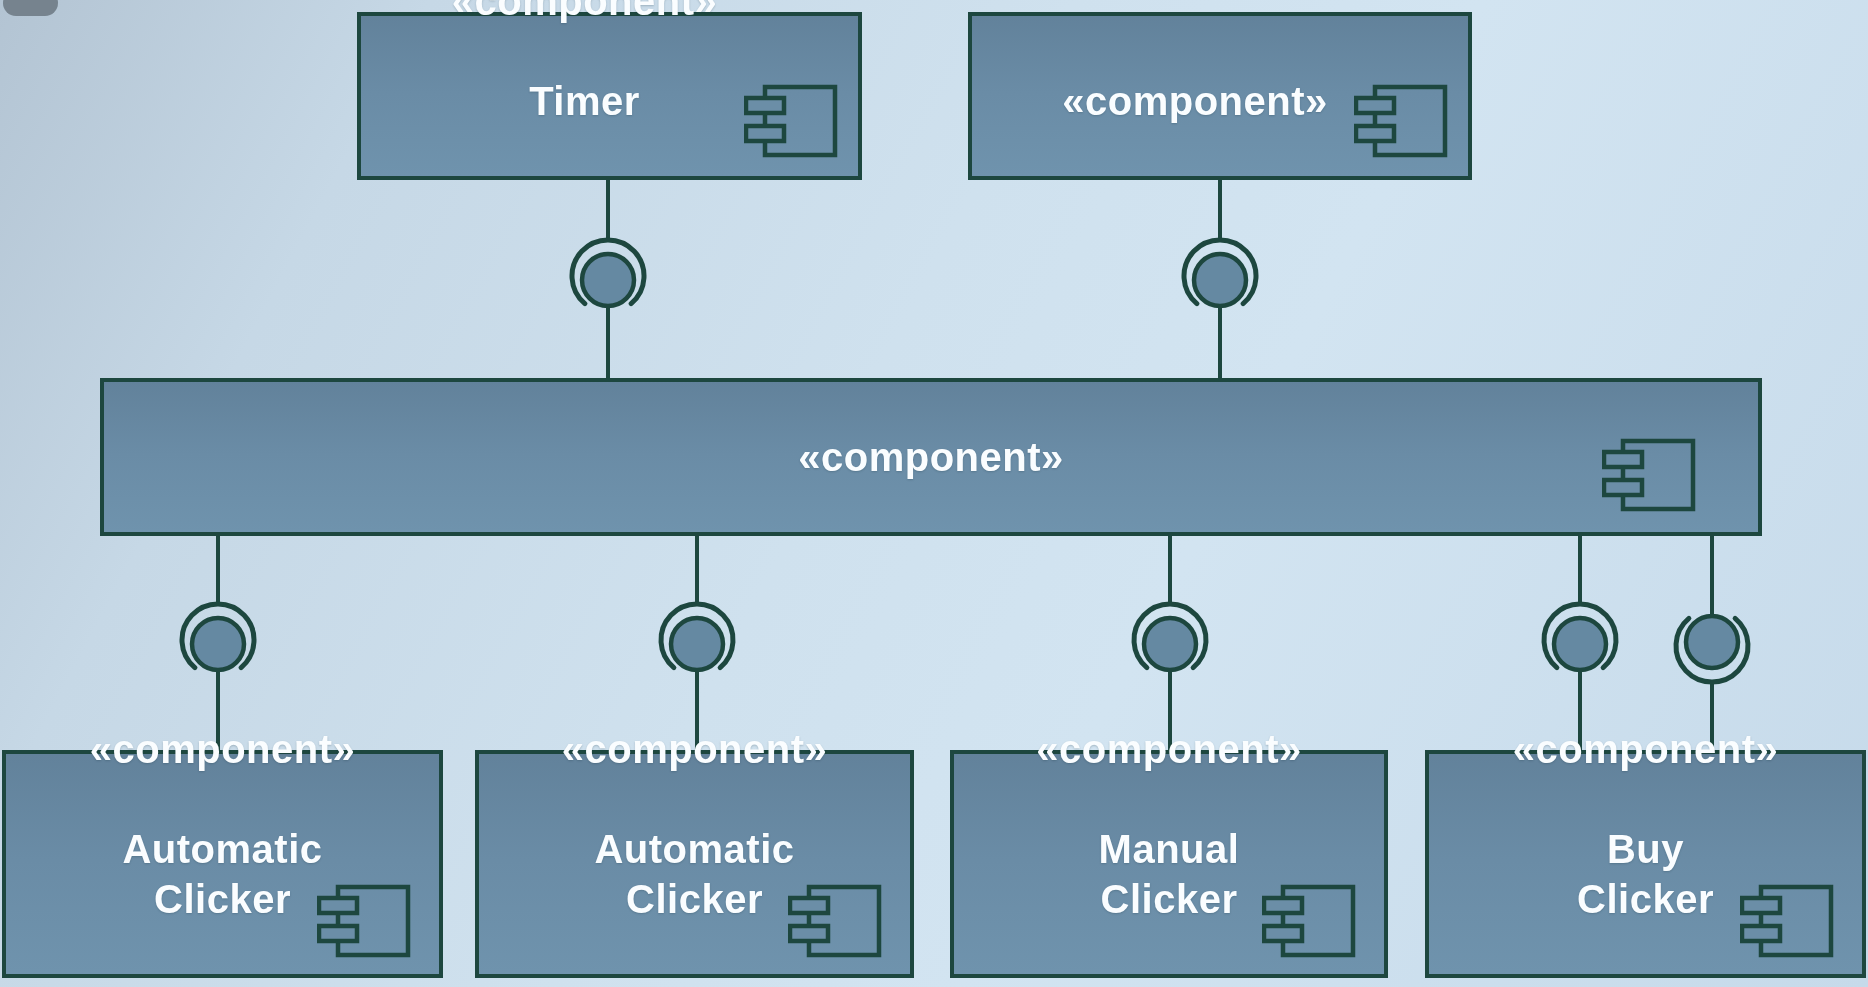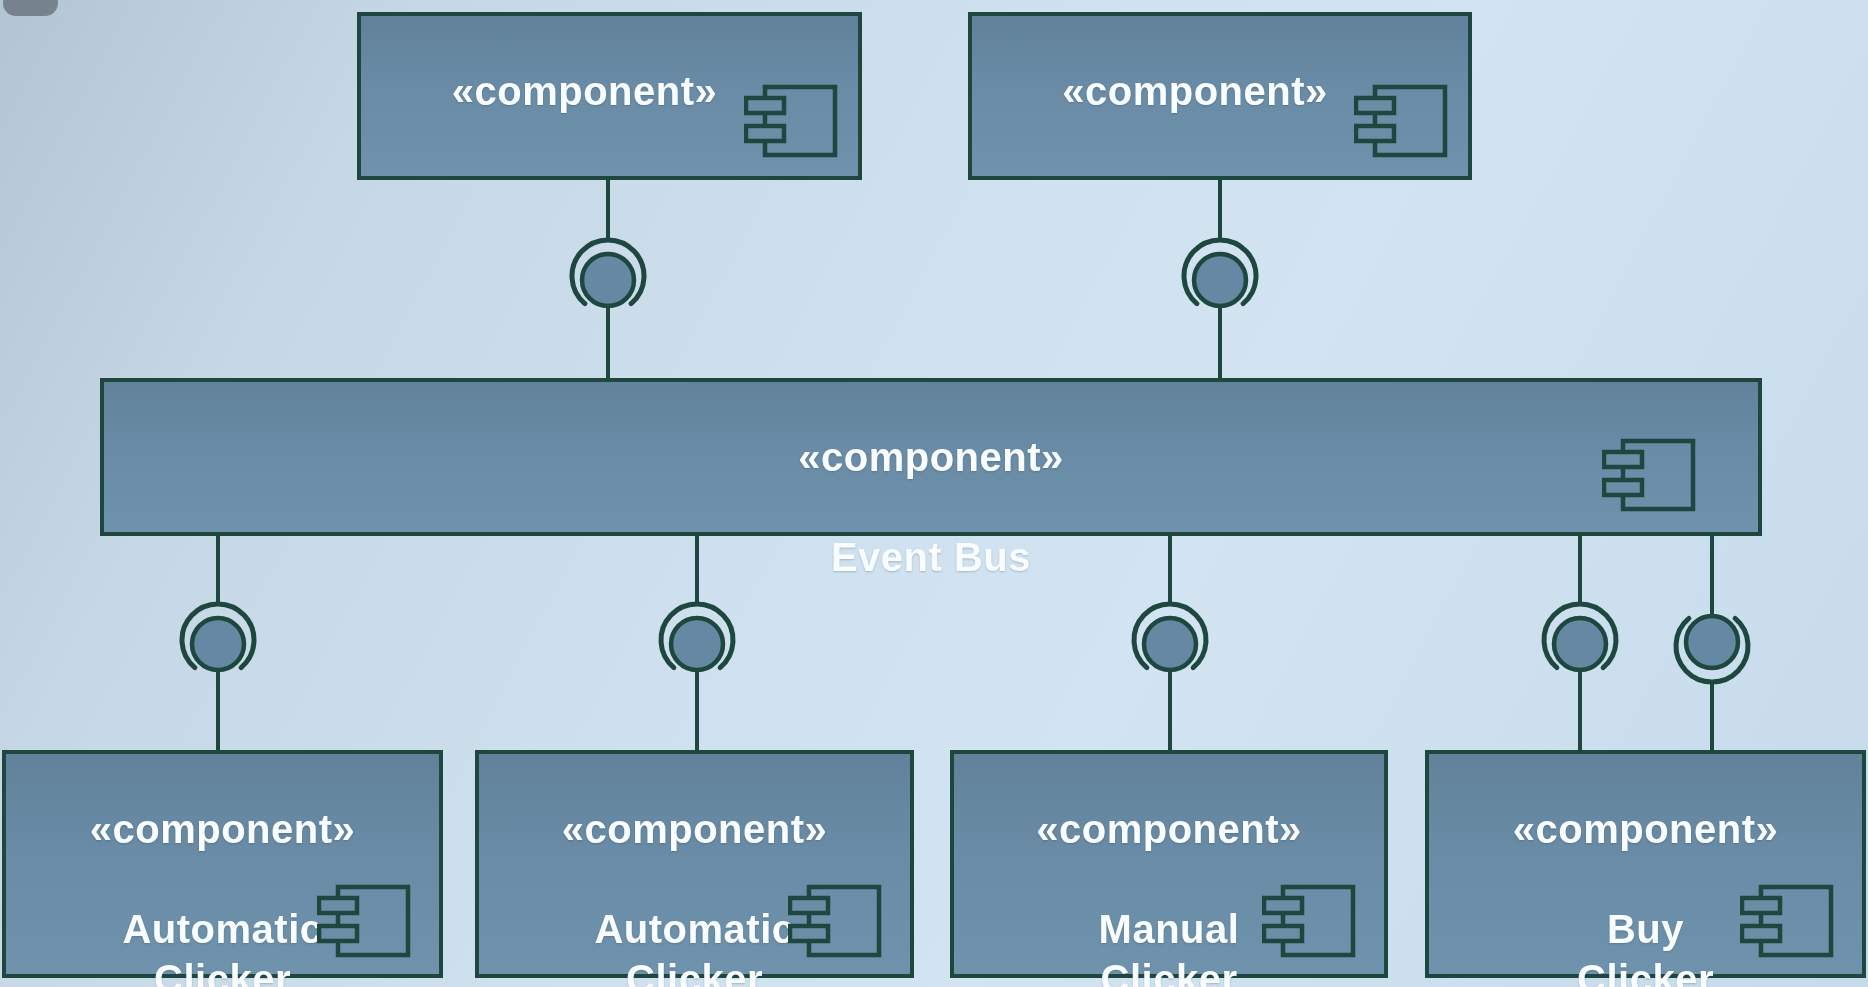--- a/index.html
+++ b/index.html
@@ -13,21 +13,21 @@
   }
   .corner-blob{
     position:absolute;left:3px;top:-10px;width:55px;height:26px;
     background:#76838e;border-radius:13px;
   }
   #connector-svg{position:absolute;left:0;top:0;}
   .comp-box{
     position:absolute;box-sizing:border-box;
     background:linear-gradient(180deg,#62829b 0%,#6a8ca6 48%,#6f93ad 100%);
     border:4px solid #1d473f;
-    display:flex;align-items:flex-start;justify-content:center;
+    display:flex;align-items:flex-end;justify-content:center;
   }
   .comp-text{
     text-align:center;color:#fafdff;font-weight:700;
     font-size:40px;line-height:50px;letter-spacing:0.5px;
     white-space:pre-line;
     text-shadow:0 1px 2px rgba(30,60,70,0.25);
   }
   .top-box .comp-text{padding-right:50px;}
   .comp-icon{position:absolute;display:block;width:94px;height:74px;}
   .top-box .comp-icon{right:20px;top:68px;}
@@ -91,20 +91,21 @@
         <line x1="1712" y1="526" x2="1712" y2="616" stroke="#1d473f" stroke-width="4"></line>
         <line x1="1712" y1="682" x2="1712" y2="762" stroke="#1d473f" stroke-width="4"></line>
         <path d="M 1735.1403539487155 618.4224000477168 A 36 36 0 1 1 1688.8596460512845 618.4224000477168" fill="none" stroke="#1d473f" stroke-width="5" stroke-linecap="round"></path>
         <circle cx="1712" cy="642" r="26" fill="#6589a2" stroke="#1d473f" stroke-width="4.5"></circle>
       </g>
     </svg>
 
   <div class="comp-box top-box" id="box-timer">
     <div class="comp-text">
       <div>«component»</div>
+      <div>Timer</div>
     </div>
     <span class="comp-icon">
       <svg viewBox="0 0 94 74" width="94" height="74">
         <rect class="ic-main" x="21" y="3" width="70" height="68"></rect>
         <rect class="ic-tab" x="2" y="14" width="38" height="15"></rect>
         <rect class="ic-tab" x="2" y="42" width="38" height="15"></rect>
       </svg>
     </span>
   </div>
 
@@ -117,21 +118,20 @@
         <rect class="ic-main" x="21" y="3" width="70" height="68"></rect>
         <rect class="ic-tab" x="2" y="14" width="38" height="15"></rect>
         <rect class="ic-tab" x="2" y="42" width="38" height="15"></rect>
       </svg>
     </span>
   </div>
 
   <div class="comp-box" id="box-event-bus">
     <div class="comp-text">
       <div>«component»</div>
-      <div>Event Bus</div>
     </div>
     <span class="comp-icon">
       <svg viewBox="0 0 94 74" width="94" height="74">
         <rect class="ic-main" x="21" y="3" width="70" height="68"></rect>
         <rect class="ic-tab" x="2" y="14" width="38" height="15"></rect>
         <rect class="ic-tab" x="2" y="42" width="38" height="15"></rect>
       </svg>
     </span>
   </div>
 

